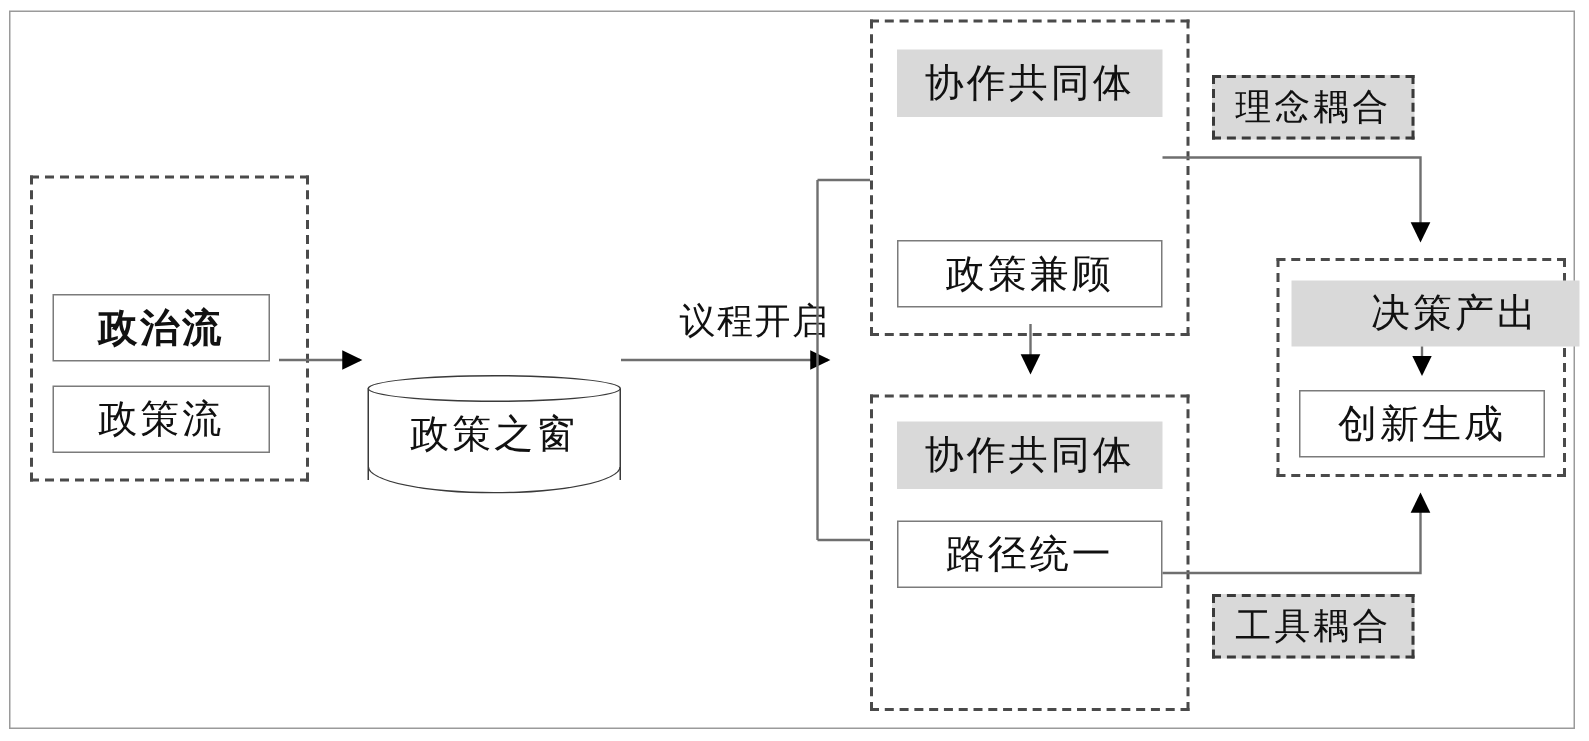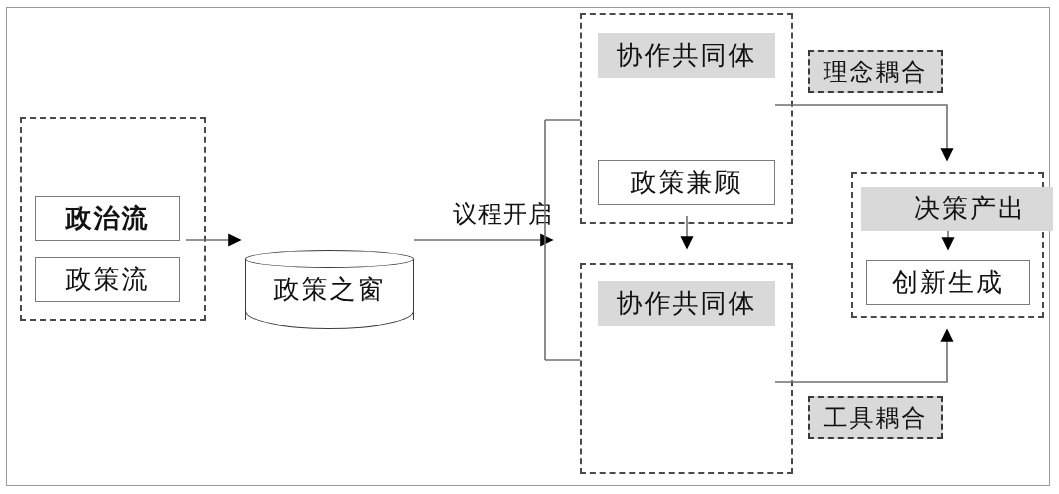--- a/index.html
+++ b/index.html
@@ -151,20 +151,21 @@
 
   <div class="node gray-head" style="left:598px; top:33px; width:177px; height:45px;">协作共同体</div>
 
 
   <div class="node solid-box" style="left:598px; top:160px; width:177px; height:45px;">政策兼顾</div>
 
   <div class="group" style="left:580px; top:263px; width:213px; height:211px;"></div>
 
   <div class="node gray-head" style="left:598px; top:281px; width:177px; height:45px;">协作共同体</div>
 
+  <div class="node solid-box" style="left:598px; top:347px; width:177px; height:45px;">路径统一</div>
 
 
   <div class="node dashed-gray" style="left:808px; top:50px; width:135px; height:43px; font-size:24px;">理念耦合</div>
 
   <div class="node dashed-gray" style="left:808px; top:396px; width:135px; height:43px; font-size:24px;">工具耦合</div>
 
   <div class="group" style="left:851px; top:172px; width:193px; height:146px;"></div>
 
   <div class="node gray-head" style="left:861px; top:187px; width:192px; height:44px;padding-left:26px;">决策产出</div>
 

